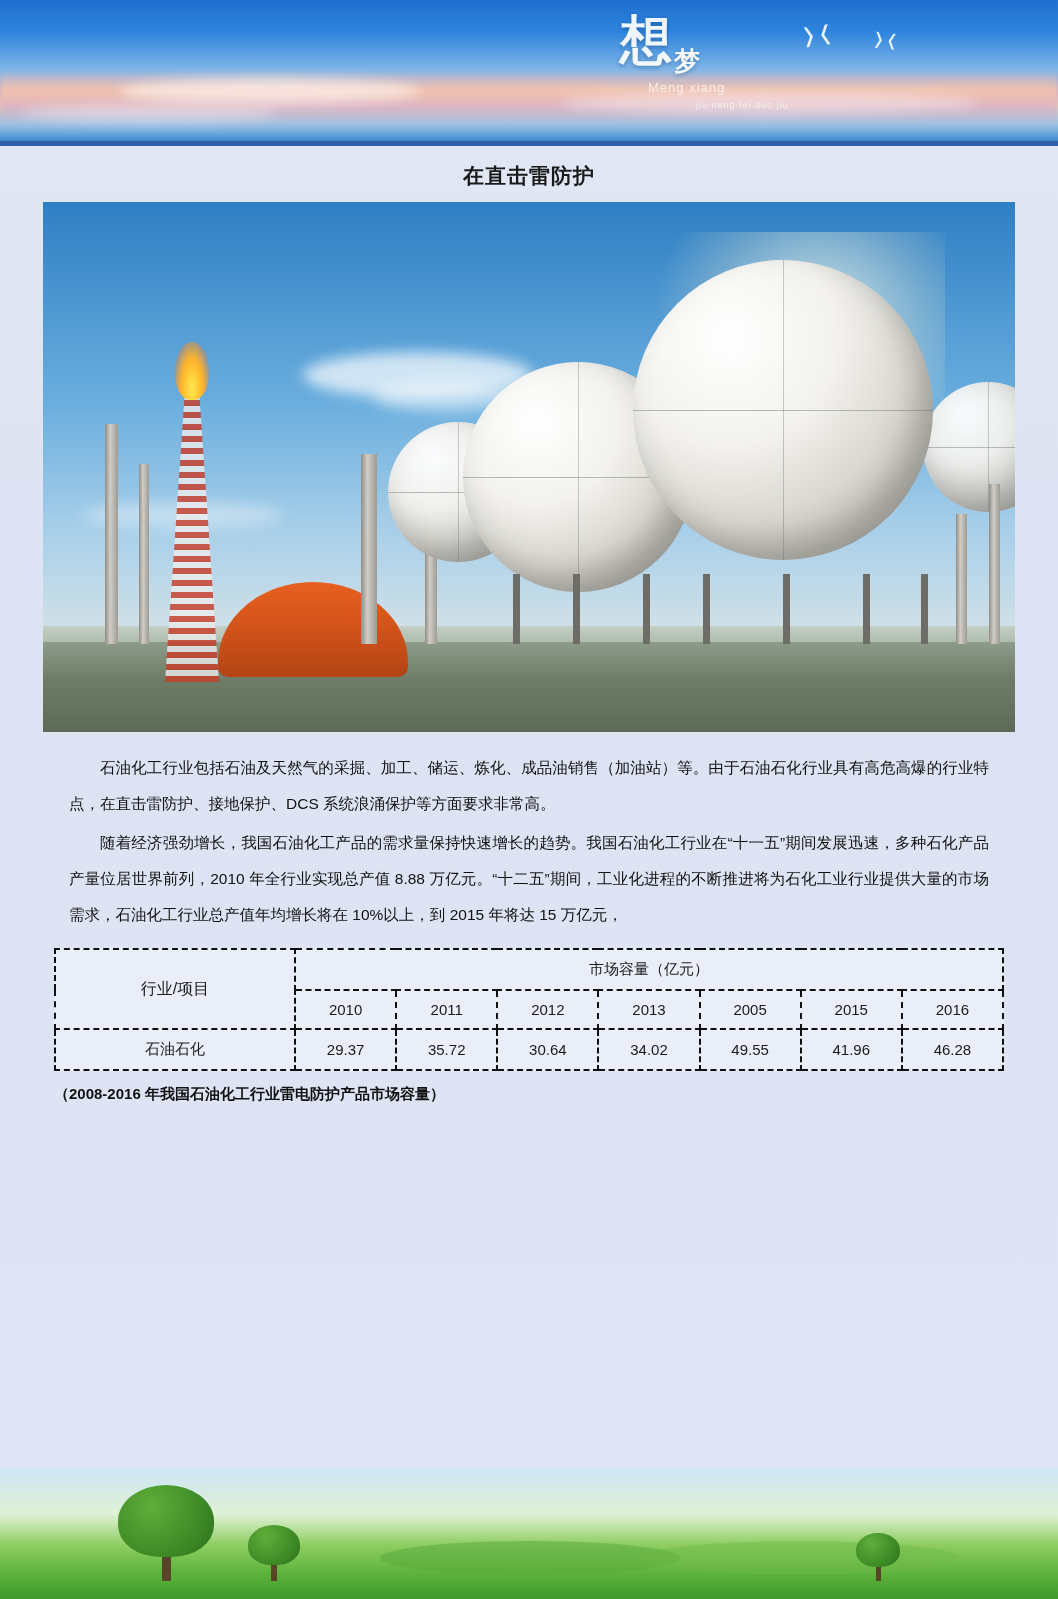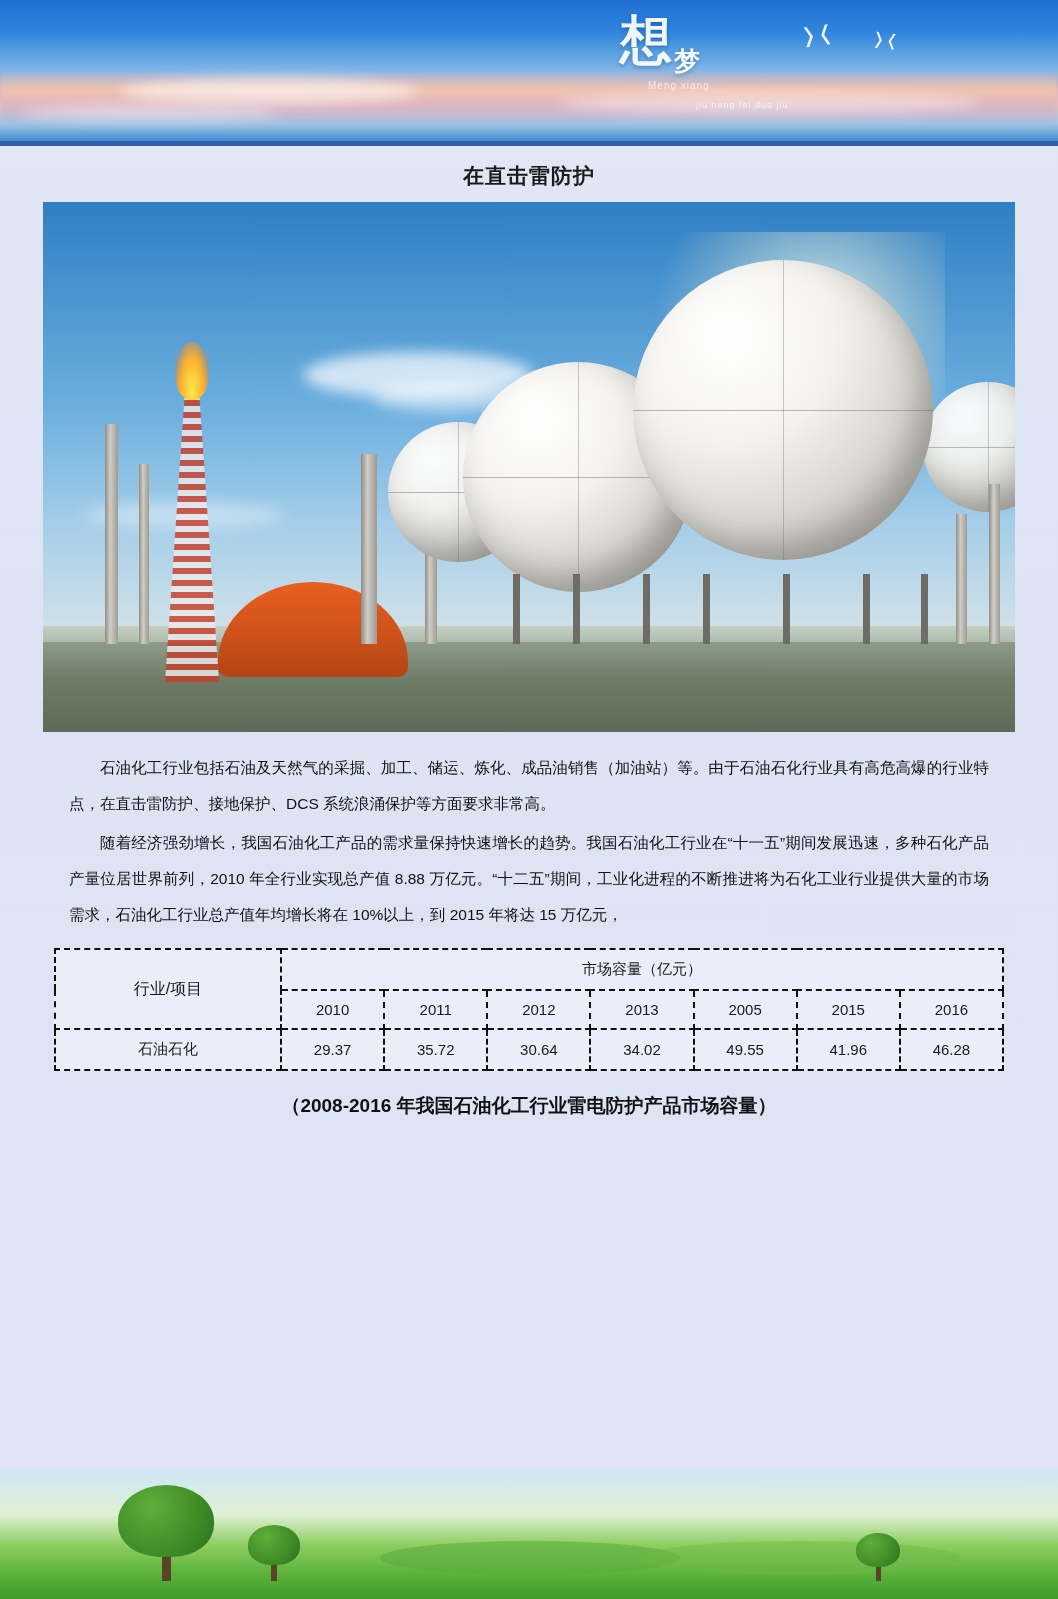--- a/index.html
+++ b/index.html
@@ -67,21 +67,21 @@
     position: absolute;
     left: 74px; top: 40px;
     font-size: 26px;
     font-weight: bold;
     text-shadow: 0 2px 4px rgba(0,40,90,0.35);
     font-family: "DejaVu Sans", sans-serif;
   }
   .banner-logo .pinyin {
     position: absolute;
     left: 48px; top: 76px;
-    font-size: 10px;
+    font-size: 13px;
     letter-spacing: 1px;
     opacity: 0.75;
   }
   .banner-logo .pinyin2 {
     position: absolute;
     left: 96px; top: 96px;
     font-size: 9px;
     letter-spacing: 1px;
     opacity: 0.7;
   }
@@ -236,33 +236,33 @@
     table-layout: fixed;
     background: #e8edf8;
   }
   table.cap-table th,
   table.cap-table td {
     border: 2px dashed #111;
     text-align: center;
     font-size: 15px;
     color: #1a1a1a;
     font-weight: normal;
-    padding: 10px 2px;
+    padding: 10px 9px;
     background: #e9eef8;
   }
   table.cap-table th.row-head {
     width: 220px;
     font-size: 16px;
   }
   .tbl-caption {
-    text-align: center;
-    font-size: 19px;
+    text-align: left;
+    font-size: 15px;
     font-weight: bold;
     color: #111;
-    margin-top: 22px;
+    margin-top: 14px;
   }
 
   
   .footer {
     position: absolute;
     left: 0; bottom: 0;
     width: 1058px;
     height: 130px;
     background: linear-gradient(180deg,#cfe6f7 0%, #dff0d5 35%, #8fce62 58%, #5db33c 80%, #3f9a2b 100%);
     overflow: hidden;

